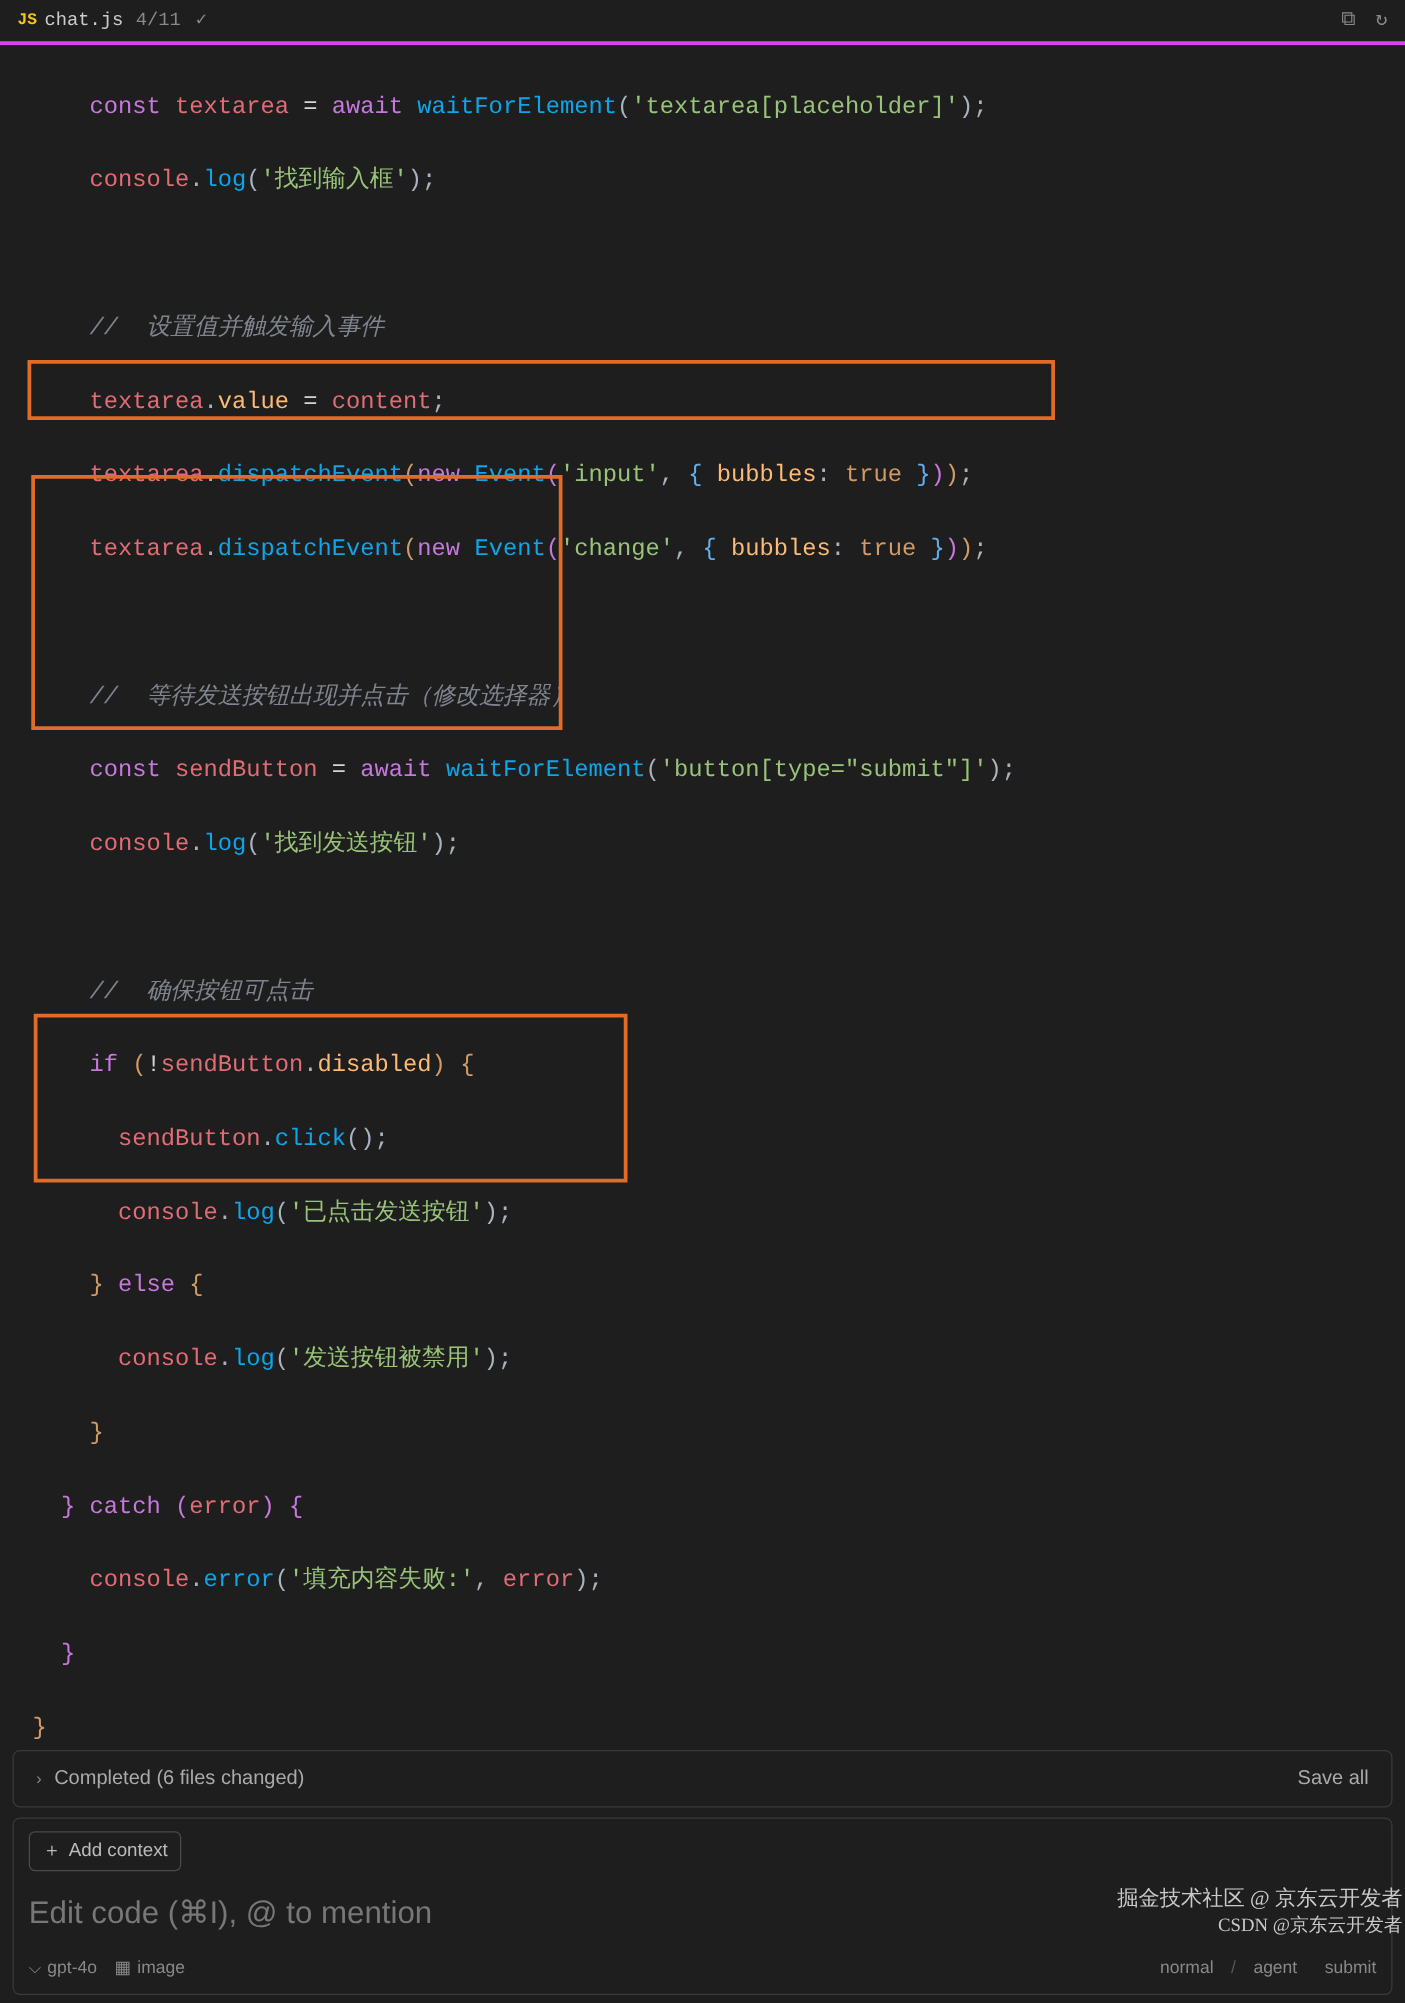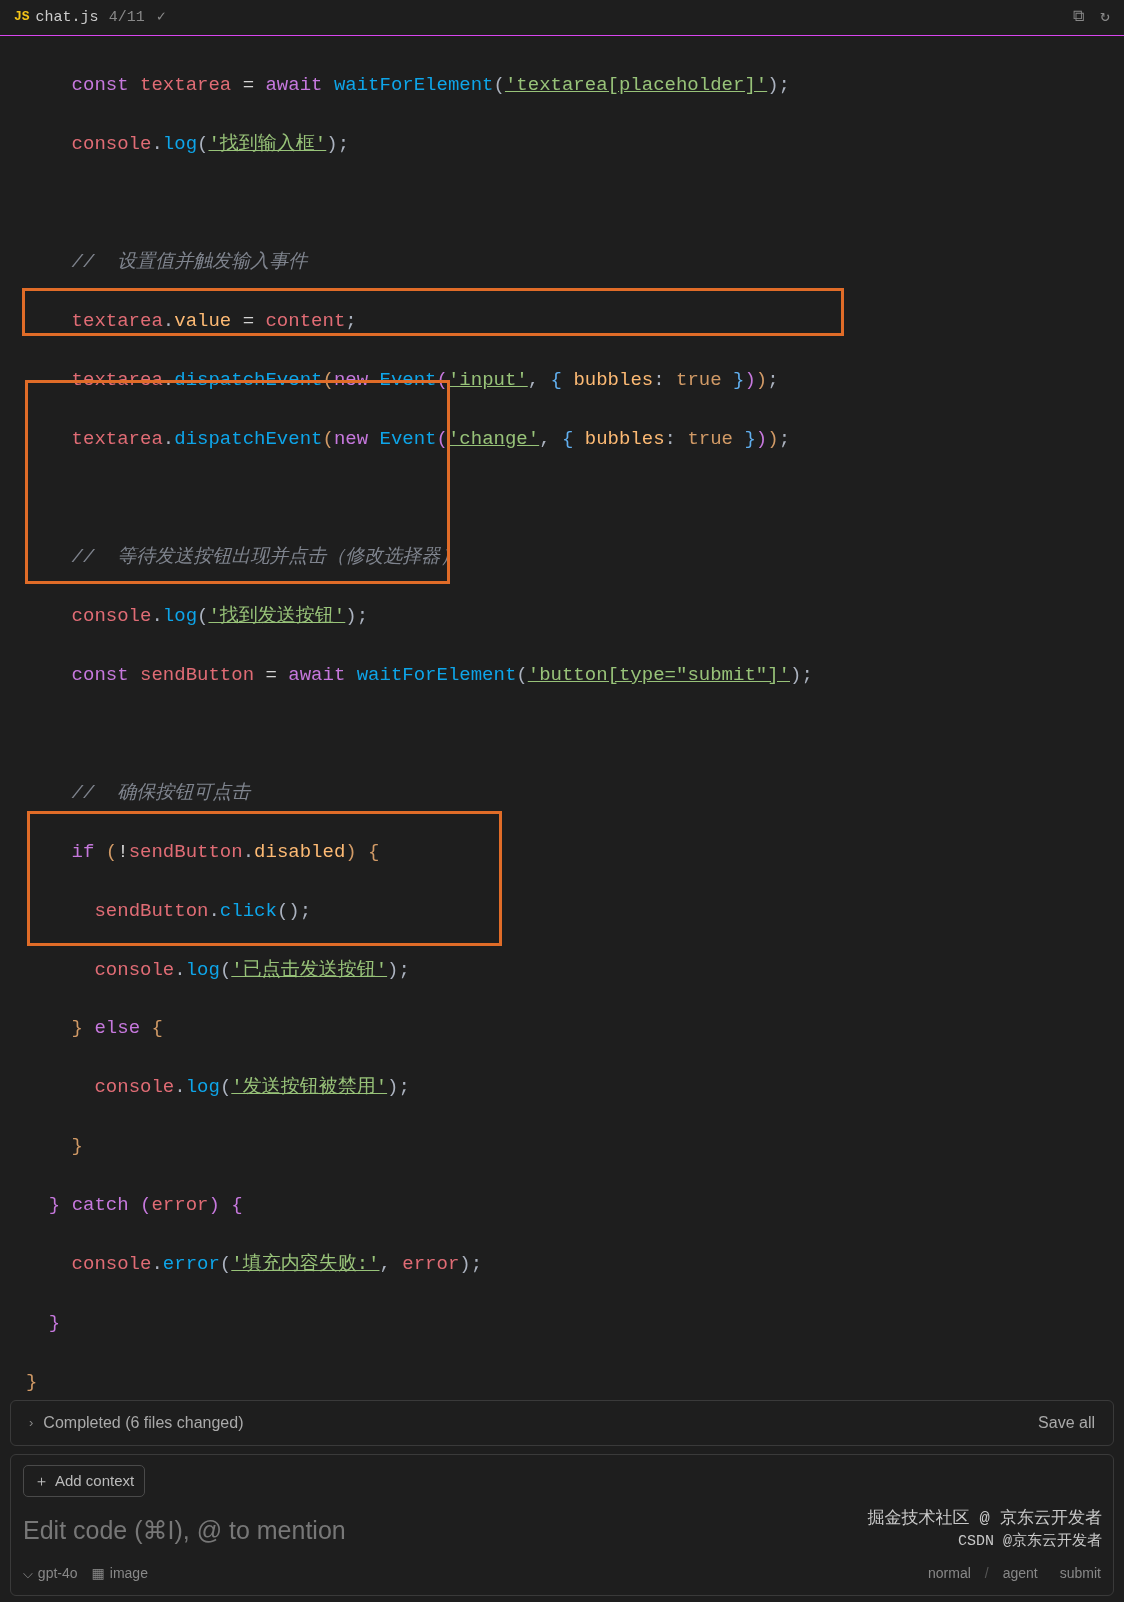--- a/index.html
+++ b/index.html
@@ -13,21 +13,21 @@
     height: 1602px;
     overflow: hidden;
     position: relative;
   }
   .tab-bar {
     display: flex;
     align-items: center;
     justify-content: space-between;
     height: 36px;
     background: #1e1e1e;
-    border-bottom: 1px solid #d946ef;
+    border-bottom: 3px solid #d946ef;
     padding: 0 14px 0 0;
     gap: 14px;
   }
   .tab {
     display: flex;
     align-items: center;
     gap: 6px;
     padding: 4px 14px;
     font-size: 15px;
     color: #cccccc;
@@ -44,21 +44,21 @@
     padding: 6px 0 0 26px;
     white-space: pre;
     position: relative;
     font-family: Menlo, Monaco, 'Courier New', monospace;
   }
   .line { height: 29.5px; }
   .kw { color: #c678dd; }
   .kw2 { color: #569cd6; }
   .var { color: #e06c75; }
   .fn { color: #0ea5e9; }
-  .str { color: #98c379; text-decoration: underline; }
+  .str { color: #98c379; }
   .comment { color: #7f848e; font-style: italic; text-align: center; }
   .op { color: #d4d4d4; }
   .prop { color: #fdba74; }
   .bool { color: #d19a66; }
   .punc { color: #abb2bf; }
   .bracket-y { color: #d19a66; }
   .bracket-p { color: #c678dd; }
   .bracket-b { color: #61afef; }
   .highlight-box {
     position: absolute;
@@ -112,26 +112,26 @@
     align-items: center;
     justify-content: space-between;
     font-size: 14px;
     color: #888;
     padding-top: 6px;
   }
   .model-left { display: flex; gap: 14px; align-items: center; }
   .model-item { display: flex; gap: 5px; align-items: center; }
   .watermarks {
     position: absolute;
-    right: 22px;
+    right: 2px;
     bottom: 50px;
     text-align: right;
     font-size: 17px;
     color: #c9c9c9;
-    font-family: Liberation Mono, monospace;
+    font-family: Liberation Serif, serif;
     line-height: 1.4;
   }
   .watermarks .w2 { font-size: 15px; }
   .chevron { font-size: 13px; color: #888; }
 </style>
 </head>
 <body>
 
 <div class="tab-bar">
   <div class="tab">
@@ -149,22 +149,22 @@
 <div class="code-area">
 <div class="line">    <span class="kw">const</span> <span class="var">textarea</span> <span class="op">=</span> <span class="kw">await</span> <span class="fn">waitForElement</span><span class="punc">(</span><span class="str">'textarea[placeholder]'</span><span class="punc">);</span></div>
 <div class="line">    <span class="var">console</span><span class="punc">.</span><span class="fn">log</span><span class="punc">(</span><span class="str">'找到输入框'</span><span class="punc">);</span></div>
 <div class="line"></div>
 <div class="line">    <span class="comment">//  设置值并触发输入事件</span></div>
 <div class="line">    <span class="var">textarea</span><span class="punc">.</span><span class="prop">value</span> <span class="op">=</span> <span class="var">content</span><span class="punc">;</span></div>
 <div class="line">    <span class="var">textarea</span><span class="punc">.</span><span class="fn">dispatchEvent</span><span class="bracket-y">(</span><span class="kw">new</span> <span class="fn">Event</span><span class="bracket-p">(</span><span class="str">'input'</span><span class="punc">, </span><span class="bracket-b">{</span> <span class="prop">bubbles</span><span class="punc">:</span> <span class="bool">true</span> <span class="bracket-b">}</span><span class="bracket-p">)</span><span class="bracket-y">)</span><span class="punc">;</span></div>
 <div class="line">    <span class="var">textarea</span><span class="punc">.</span><span class="fn">dispatchEvent</span><span class="bracket-y">(</span><span class="kw">new</span> <span class="fn">Event</span><span class="bracket-p">(</span><span class="str">'change'</span><span class="punc">, </span><span class="bracket-b">{</span> <span class="prop">bubbles</span><span class="punc">:</span> <span class="bool">true</span> <span class="bracket-b">}</span><span class="bracket-p">)</span><span class="bracket-y">)</span><span class="punc">;</span></div>
 <div class="line"></div>
 <div class="line">    <span class="comment">//  等待发送按钮出现并点击（修改选择器）</span></div>
+<div class="line">    <span class="kw">const</span> <span class="var">sendButton</span> <span class="op">=</span> <span class="kw">await</span> <span class="fn">waitForElement</span><span class="punc">(</span><span class="str">'button[type="submit"]'</span><span class="punc">);</span></div>
 <div class="line">    <span class="var">console</span><span class="punc">.</span><span class="fn">log</span><span class="punc">(</span><span class="str">'找到发送按钮'</span><span class="punc">);</span></div>
-<div class="line">    <span class="kw">const</span> <span class="var">sendButton</span> <span class="op">=</span> <span class="kw">await</span> <span class="fn">waitForElement</span><span class="punc">(</span><span class="str">'button[type="submit"]'</span><span class="punc">);</span></div>
 <div class="line"></div>
 <div class="line">    <span class="comment">//  确保按钮可点击</span></div>
 <div class="line">    <span class="kw">if</span> <span class="bracket-y">(</span><span class="op">!</span><span class="var">sendButton</span><span class="punc">.</span><span class="prop">disabled</span><span class="bracket-y">)</span> <span class="bracket-y">{</span></div>
 <div class="line">      <span class="var">sendButton</span><span class="punc">.</span><span class="fn">click</span><span class="punc">();</span></div>
 <div class="line">      <span class="var">console</span><span class="punc">.</span><span class="fn">log</span><span class="punc">(</span><span class="str">'已点击发送按钮'</span><span class="punc">);</span></div>
 <div class="line">    <span class="bracket-y">}</span> <span class="kw">else</span> <span class="bracket-y">{</span></div>
 <div class="line">      <span class="var">console</span><span class="punc">.</span><span class="fn">log</span><span class="punc">(</span><span class="str">'发送按钮被禁用'</span><span class="punc">);</span></div>
 <div class="line">    <span class="bracket-y">}</span></div>
 <div class="line">  <span class="bracket-p">}</span> <span class="kw">catch</span> <span class="bracket-p">(</span><span class="var">error</span><span class="bracket-p">)</span> <span class="bracket-p">{</span></div>
 <div class="line">    <span class="var">console</span><span class="punc">.</span><span class="fn">error</span><span class="punc">(</span><span class="str">'填充内容失败:'</span><span class="punc">, </span><span class="var">error</span><span class="punc">);</span></div>

